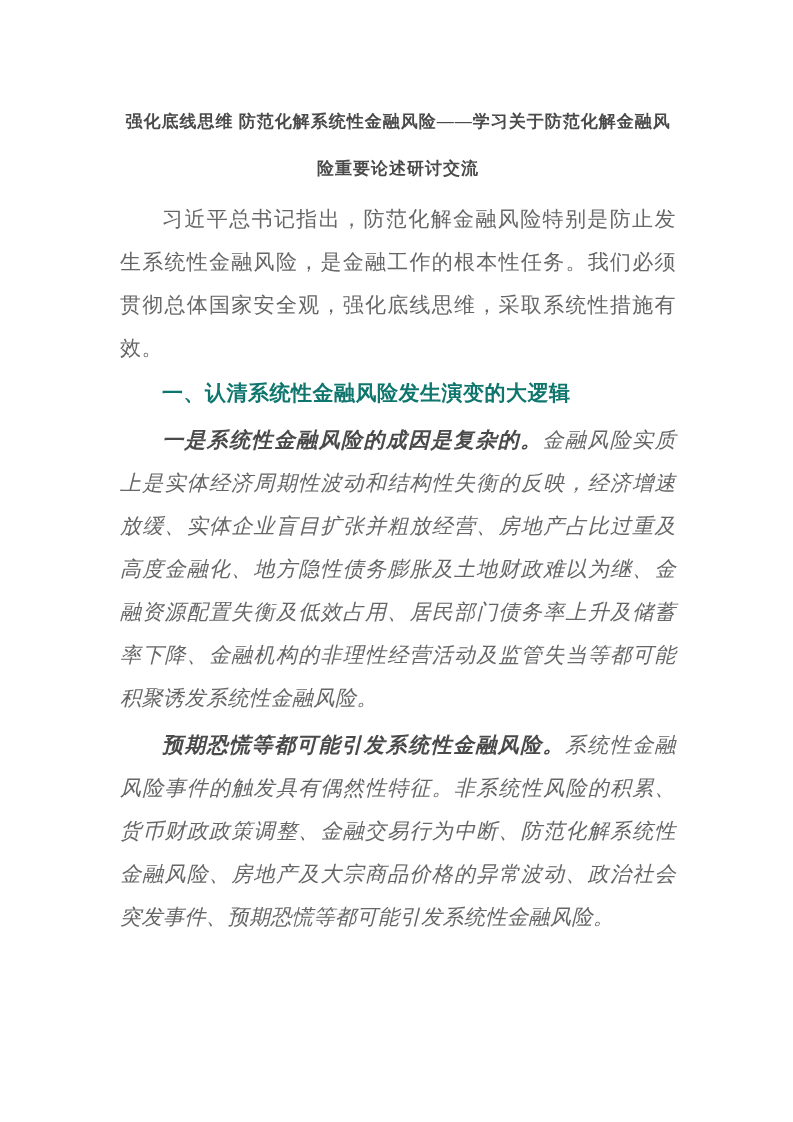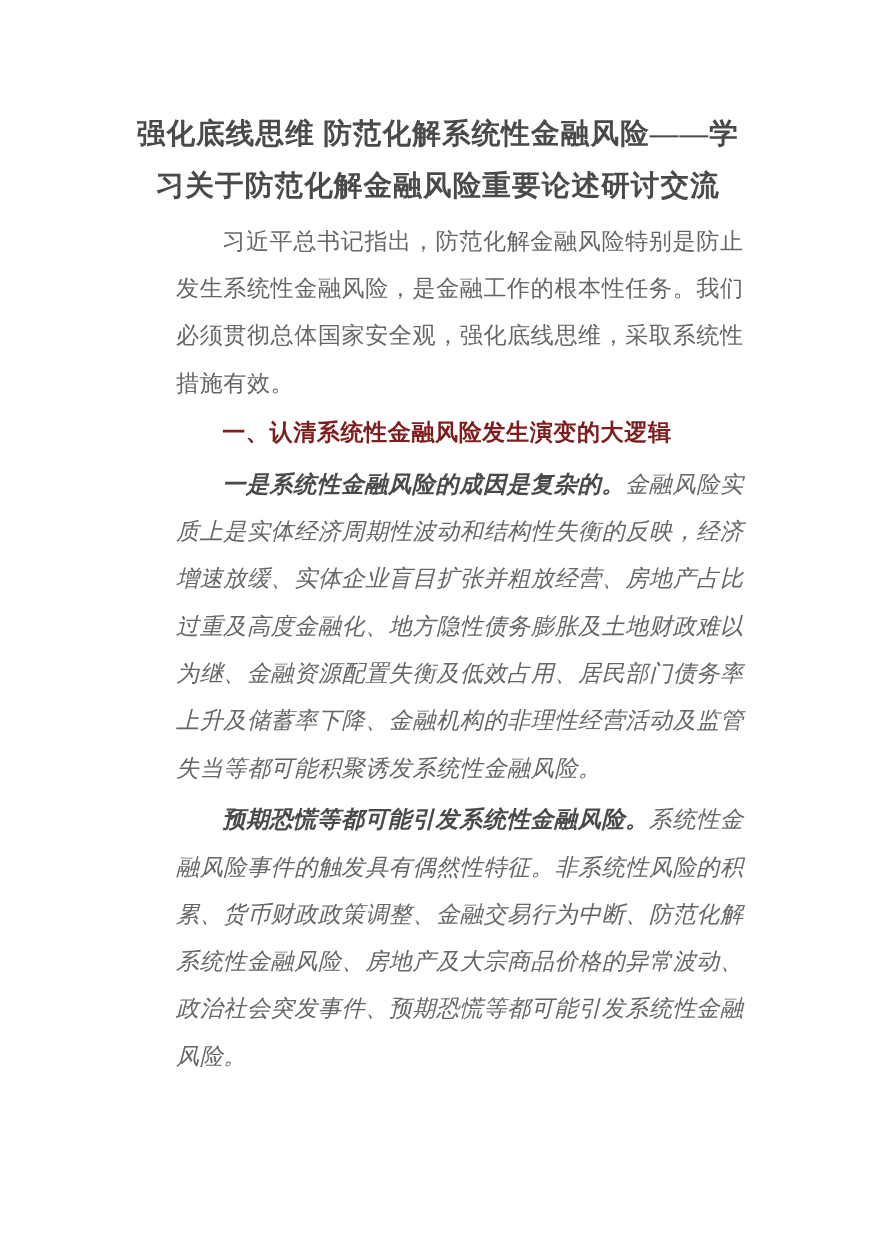--- a/index.html
+++ b/index.html
@@ -12,40 +12,39 @@
     font-family: "Liberation Serif", "DejaVu Serif", serif;
     overflow: hidden;
   }
   .page {
     width: 793px;
     height: 1122px;
     background: #ffffff;
     padding: 98px 117px 40px 120px;
   }
   .doc-title {
-    font-size: 26px;
+    font-size: 17px;
     font-weight: bold;
     color: #4a4a4a;
     line-height: 47px;
     text-align: center;
     letter-spacing: 1px;
   }
   .doc-body p {
     font-size: 21px;
     line-height: 43px;
     color: #666666;
     text-align: justify;
     text-indent: 2em;
     letter-spacing: 0.5px;
-    margin-left: 40px;
   }
   .doc-body p.first { margin-top: 6px; }
   .doc-body p.heading {
     font-weight: bold;
-    color: #7f1d1d;
+    color: #0f766e;
     margin-top: 2px;
   }
   .doc-body p.lead-para { margin-top: 4px; font-style: italic; }
   .doc-body .lead {
     font-weight: bold;
     color: #4a4a4a;
   }
 </style>
 </head>
 <body>

